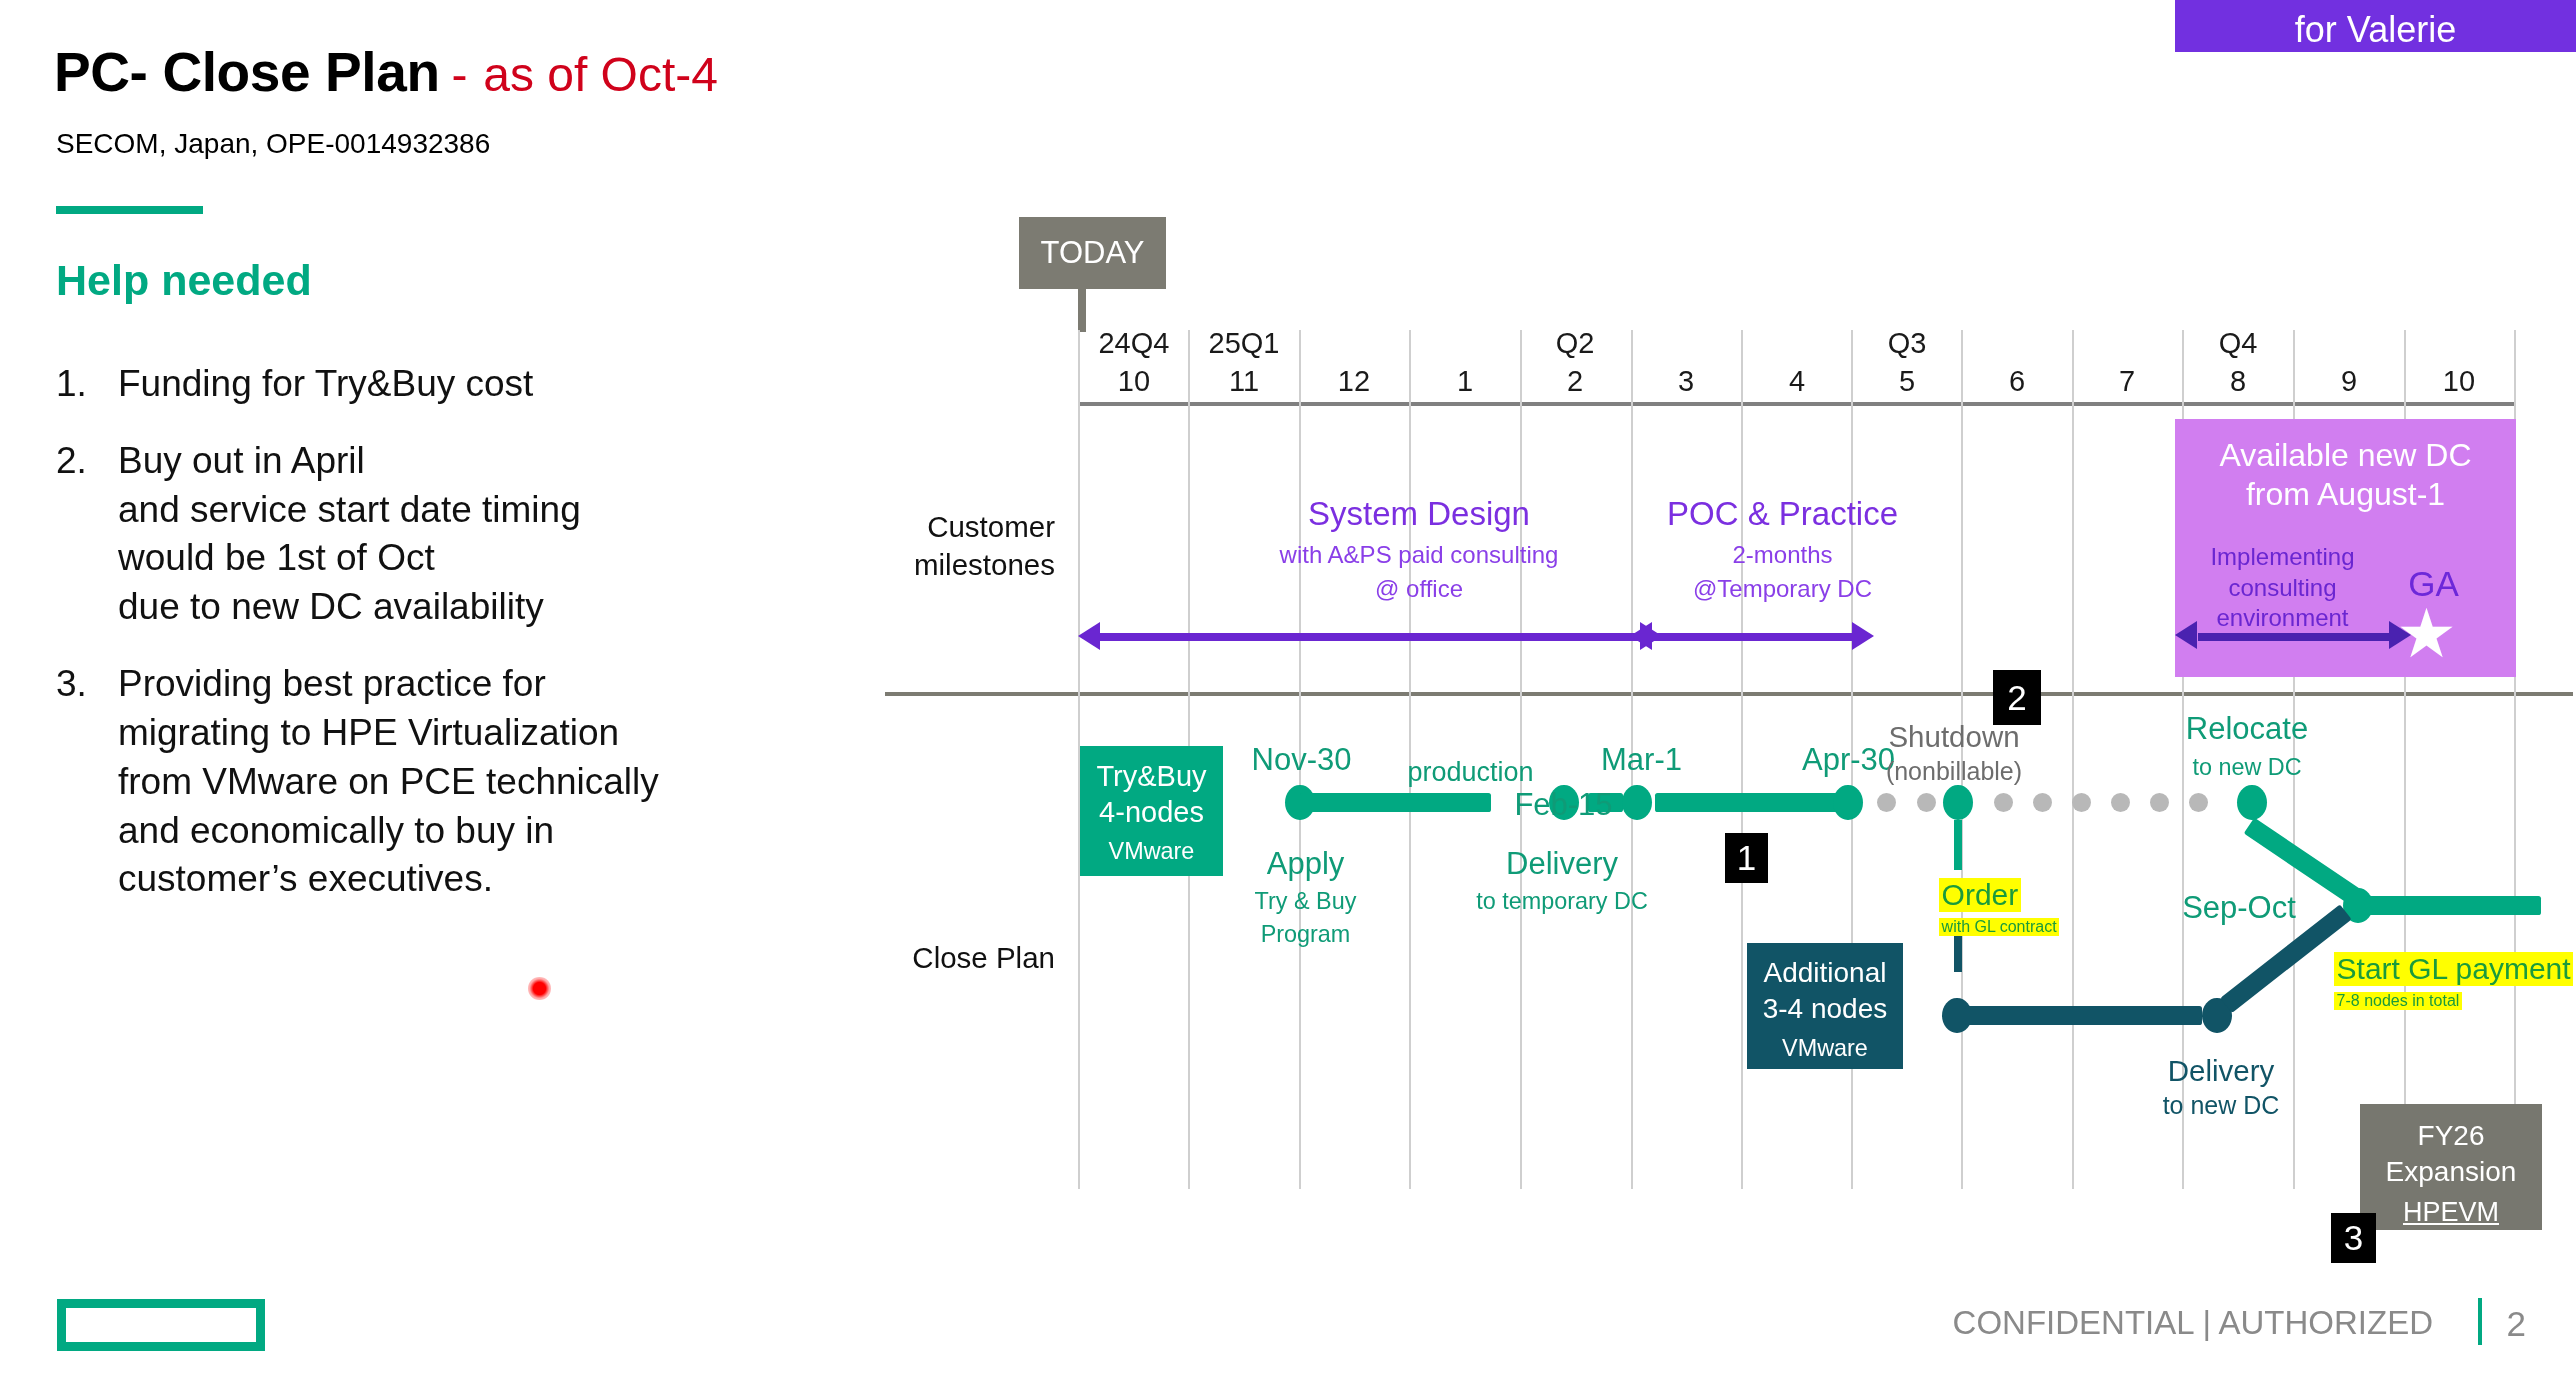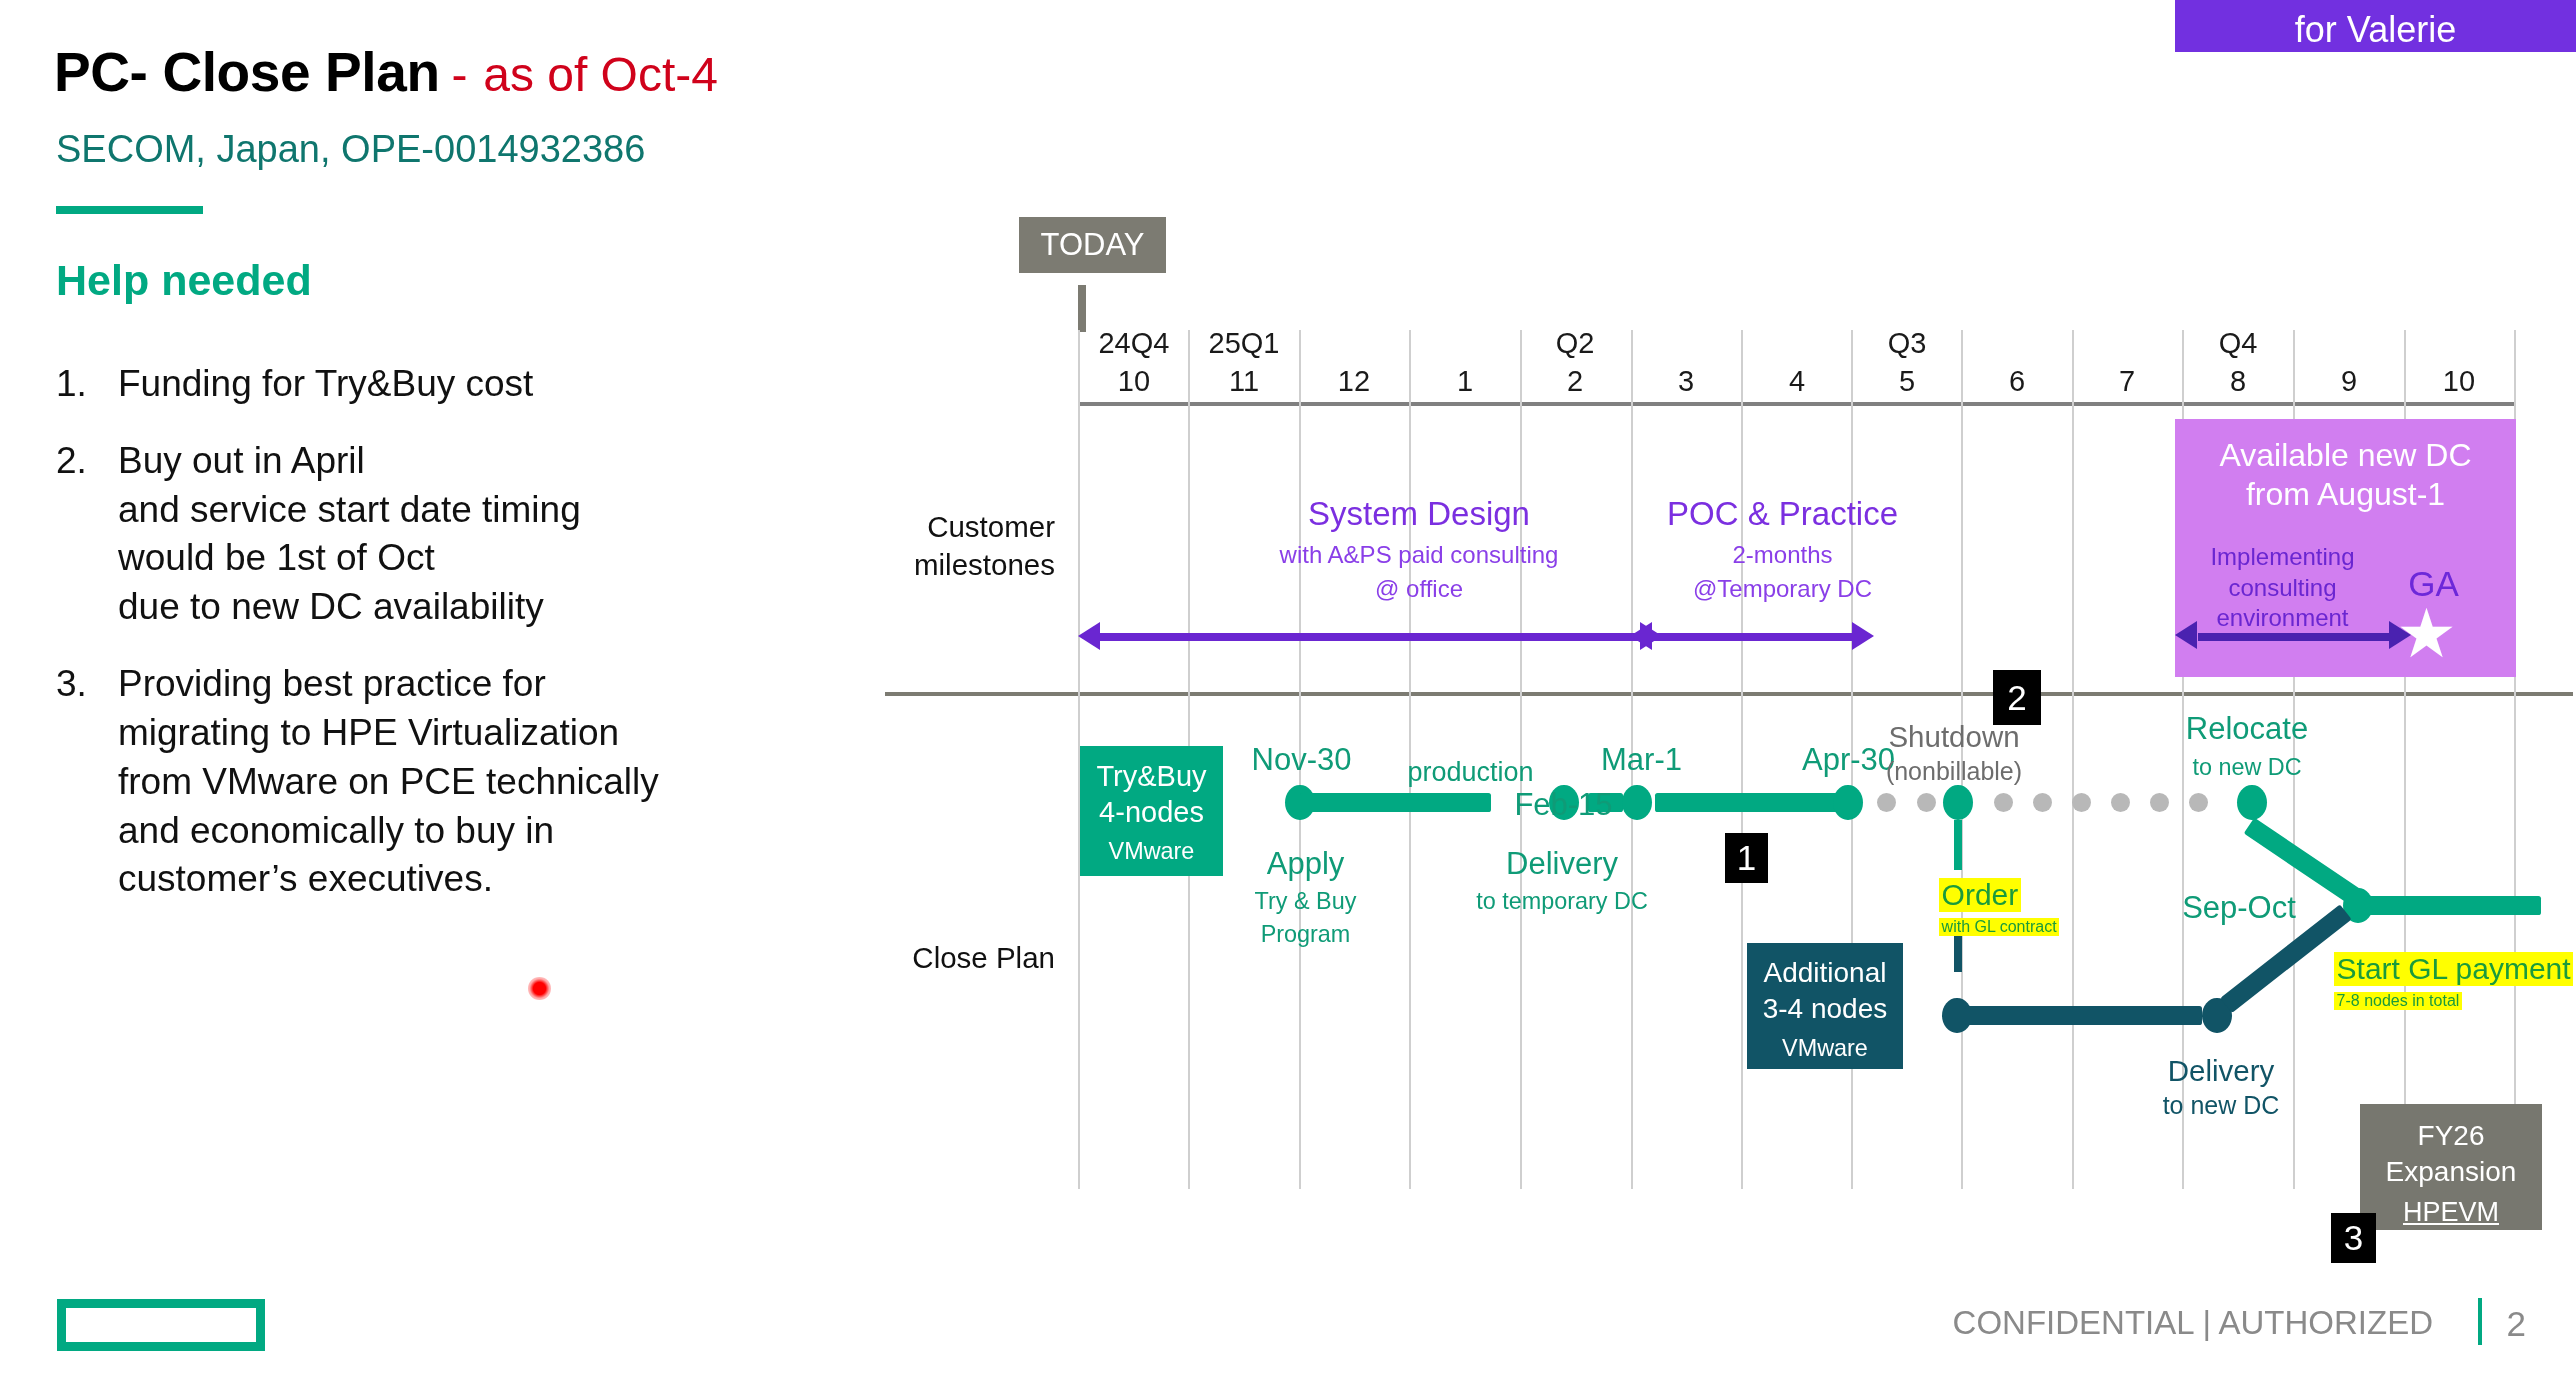--- a/index.html
+++ b/index.html
@@ -16,21 +16,21 @@
   #title-row { position:absolute; left:54px; top:40px; white-space:nowrap; }
   #main-title {
     font-size:55px; font-weight:bold; color:#000; letter-spacing:-0.4px;
     display:inline-block; vertical-align:baseline;
   }
   #title-dash { font-size:48px; color:#D0021B; display:inline-block; margin-left:12px; }
   #title-asof { font-size:48px; color:#D0021B; display:inline-block; margin-left:15.6px; }
 
   #subtitle {
     position:absolute; left:56px; top:128px;
-    font-size:38px; color:#0f766e; letter-spacing:0px; white-space:nowrap;
+    font-size:28px; color:#000000; letter-spacing:0px; white-space:nowrap;
   }
   #accent-bar {
     position:absolute; left:56px; top:206px; width:147px; height:7.8px; background:#01A982;
   }
   #help-needed {
     position:absolute; left:56px; top:256px;
     font-size:43px; font-weight:bold; color:#01A982;
   }
 
   #bullets { position:absolute; left:56px; top:360px; width:781px; }
@@ -59,21 +59,21 @@
   #axis-top { top:72px; }
 
   .hdr-q, .hdr-m {
     position:absolute; font-size:29px; color:#1a1a1a; text-align:center; width:110px;
   }
   .hdr-q { top:-2.6px; }
   .hdr-m { top:35px; }
 
   
   #today-flag {
-    position:absolute; left:1019px; top:217px; width:147px; height:56px;
+    position:absolute; left:1019px; top:217px; width:147px; height:72px;
     background:#7c7b72; color:#fff; font-size:31px;
     display:flex; align-items:center; justify-content:center;
   }
   #today-stem {
     position:absolute; left:1078px; top:285px; width:7.8px; height:47px; background:#7c7b72;
   }
 
   
   .row-label {
     position:absolute; text-align:right; font-size:29.5px; color:#111; line-height:1.28;

